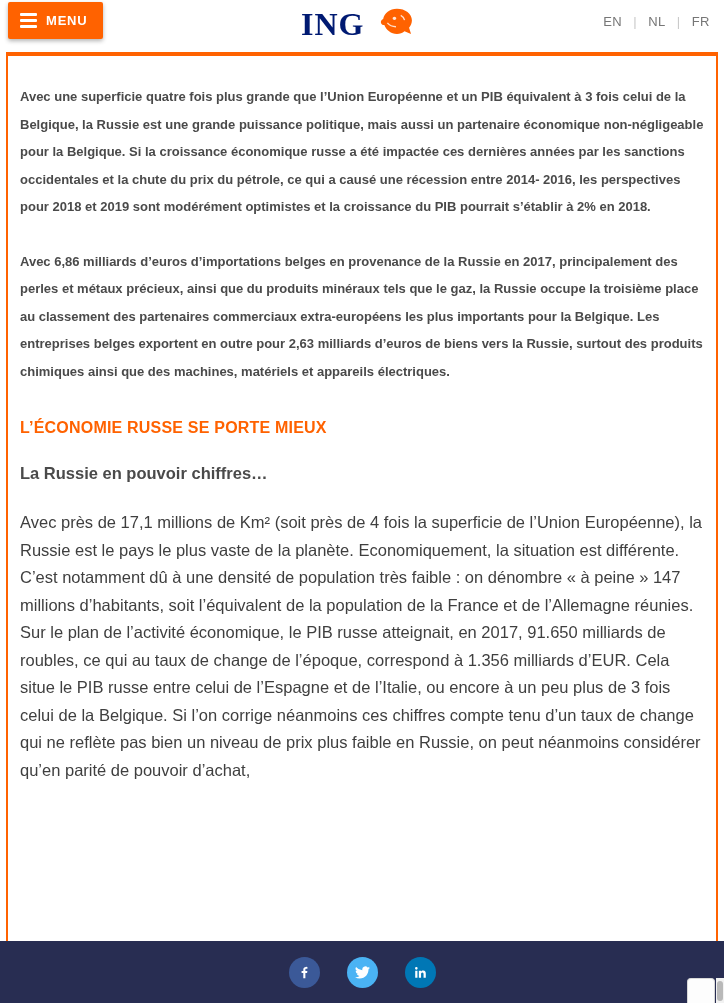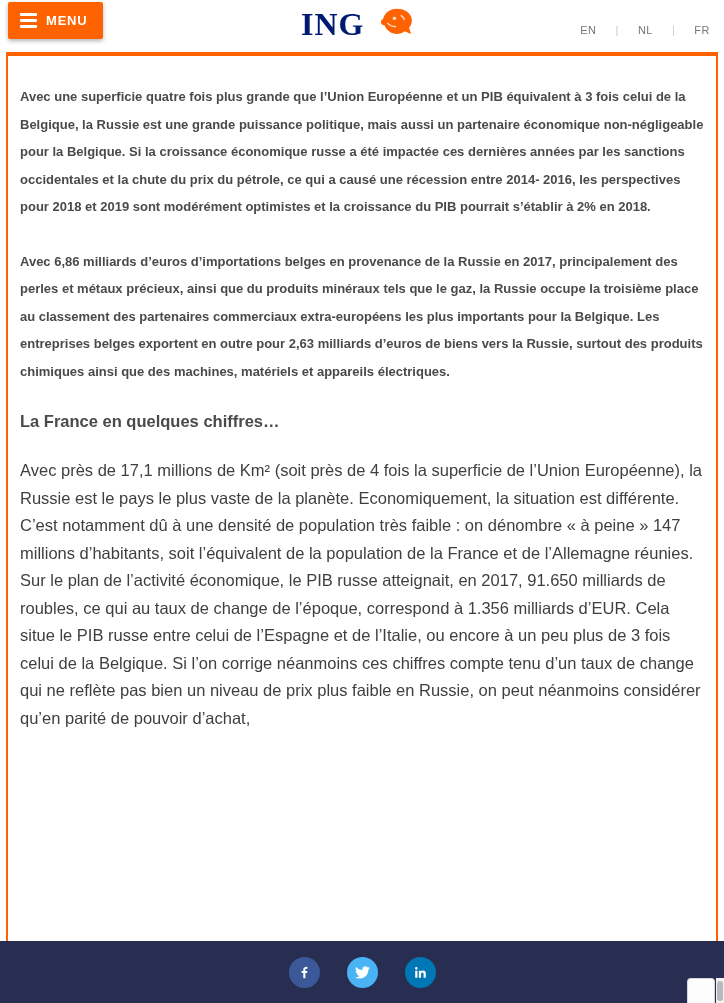--- a/index.html
+++ b/index.html
@@ -33,23 +33,23 @@
     position:absolute; left:50%; top:7px; transform:translateX(-52%);
     display:flex; align-items:center; gap:12px; cursor:pointer;
   }
   .brand-word {
     font-family:"Liberation Serif", serif;
     font-weight:bold; font-size:32px; color:#001a72; letter-spacing:1px;
     line-height:1;
   }
 
   .lang-nav {
-    position:absolute; right:14px; top:24px;
-    font-size:11px; color:#767676; letter-spacing:0.5px;
-    display:flex; align-items:center; gap:19px;
+    position:absolute; right:14px; top:14px;
+    font-size:13px; color:#767676; letter-spacing:0.5px;
+    display:flex; align-items:center; gap:11px;
   }
   .lang-nav a { color:#767676; text-decoration:none; cursor:pointer; }
   .lang-sep { color:#c9c9c9; }
 
   
   .content-frame {
     position:absolute; top:52px; left:6px; width:712px; height:889px;
     border-top:4px solid #ff6200;
     border-left:2px solid #ff6200;
     border-right:2px solid #ff6200;
@@ -157,22 +157,23 @@
 </header>
 
 <div class="content-frame"></div>
 
 <main class="article">
 
   <p class="lead-para">Avec une superficie quatre fois plus grande que l’Union Européenne et un PIB équivalent à 3 fois celui de la Belgique, la Russie est une grande puissance politique, mais aussi un partenaire économique non-négligeable pour la Belgique. Si la croissance économique russe a été impactée ces dernières années par les sanctions occidentales et la chute du prix du pétrole, ce qui a causé une récession entre 2014- 2016, les perspectives pour 2018 et 2019 sont modérément optimistes et la croissance du PIB pourrait s’établir à 2% en 2018.</p>
 
   <p class="lead-para">Avec 6,86 milliards d’euros d’importations belges en provenance de la Russie en 2017, principalement des perles et métaux précieux, ainsi que du produits minéraux tels que le gaz, la Russie occupe la troisième place au classement des partenaires commerciaux extra-européens les plus importants pour la Belgique. Les entreprises belges exportent en outre pour 2,63 milliards d’euros de biens vers la Russie, surtout des produits chimiques ainsi que des machines, matériels et appareils électriques.</p>
 
-
-  <h3 class="sub-heading">La France en quelques chiffres…</h3>
+  <h2 class="section-heading">L’ÉCONOMIE RUSSE SE PORTE MIEUX</h2>
+
+  <h3 class="sub-heading">La Russie en pouvoir chiffres…</h3>
 
   <p class="body-para">Avec près de 17,1 millions de Km² (soit près de 4 fois la superficie de l’Union Européenne), la Russie est le pays le plus vaste de la planète. Economiquement, la situation est différente. C’est notamment dû à une densité de population très faible : on dénombre « à peine » 147 millions d’habitants, soit l’équivalent de la population de la France et de l’Allemagne réunies. Sur le plan de l’activité économique, le PIB russe atteignait, en 2017, 91.650 milliards de roubles, ce qui au taux de change de l’époque, correspond à 1.356 milliards d’EUR. Cela situe le PIB russe entre celui de l’Espagne et de l’Italie, ou encore à un peu plus de 3 fois celui de la Belgique. Si l’on corrige néanmoins ces chiffres compte tenu d’un taux de change qui ne reflète pas bien un niveau de prix plus faible en Russie, on peut néanmoins considérer qu’en parité de pouvoir d’achat,</p>
 </main>
 
 <div class="bottom-fade"></div>
 
 <footer class="site-footer">
 
   <button class="social-btn" style="background-color: rgb(59, 89, 152);">
     <svg viewBox="0 0 24 24">

